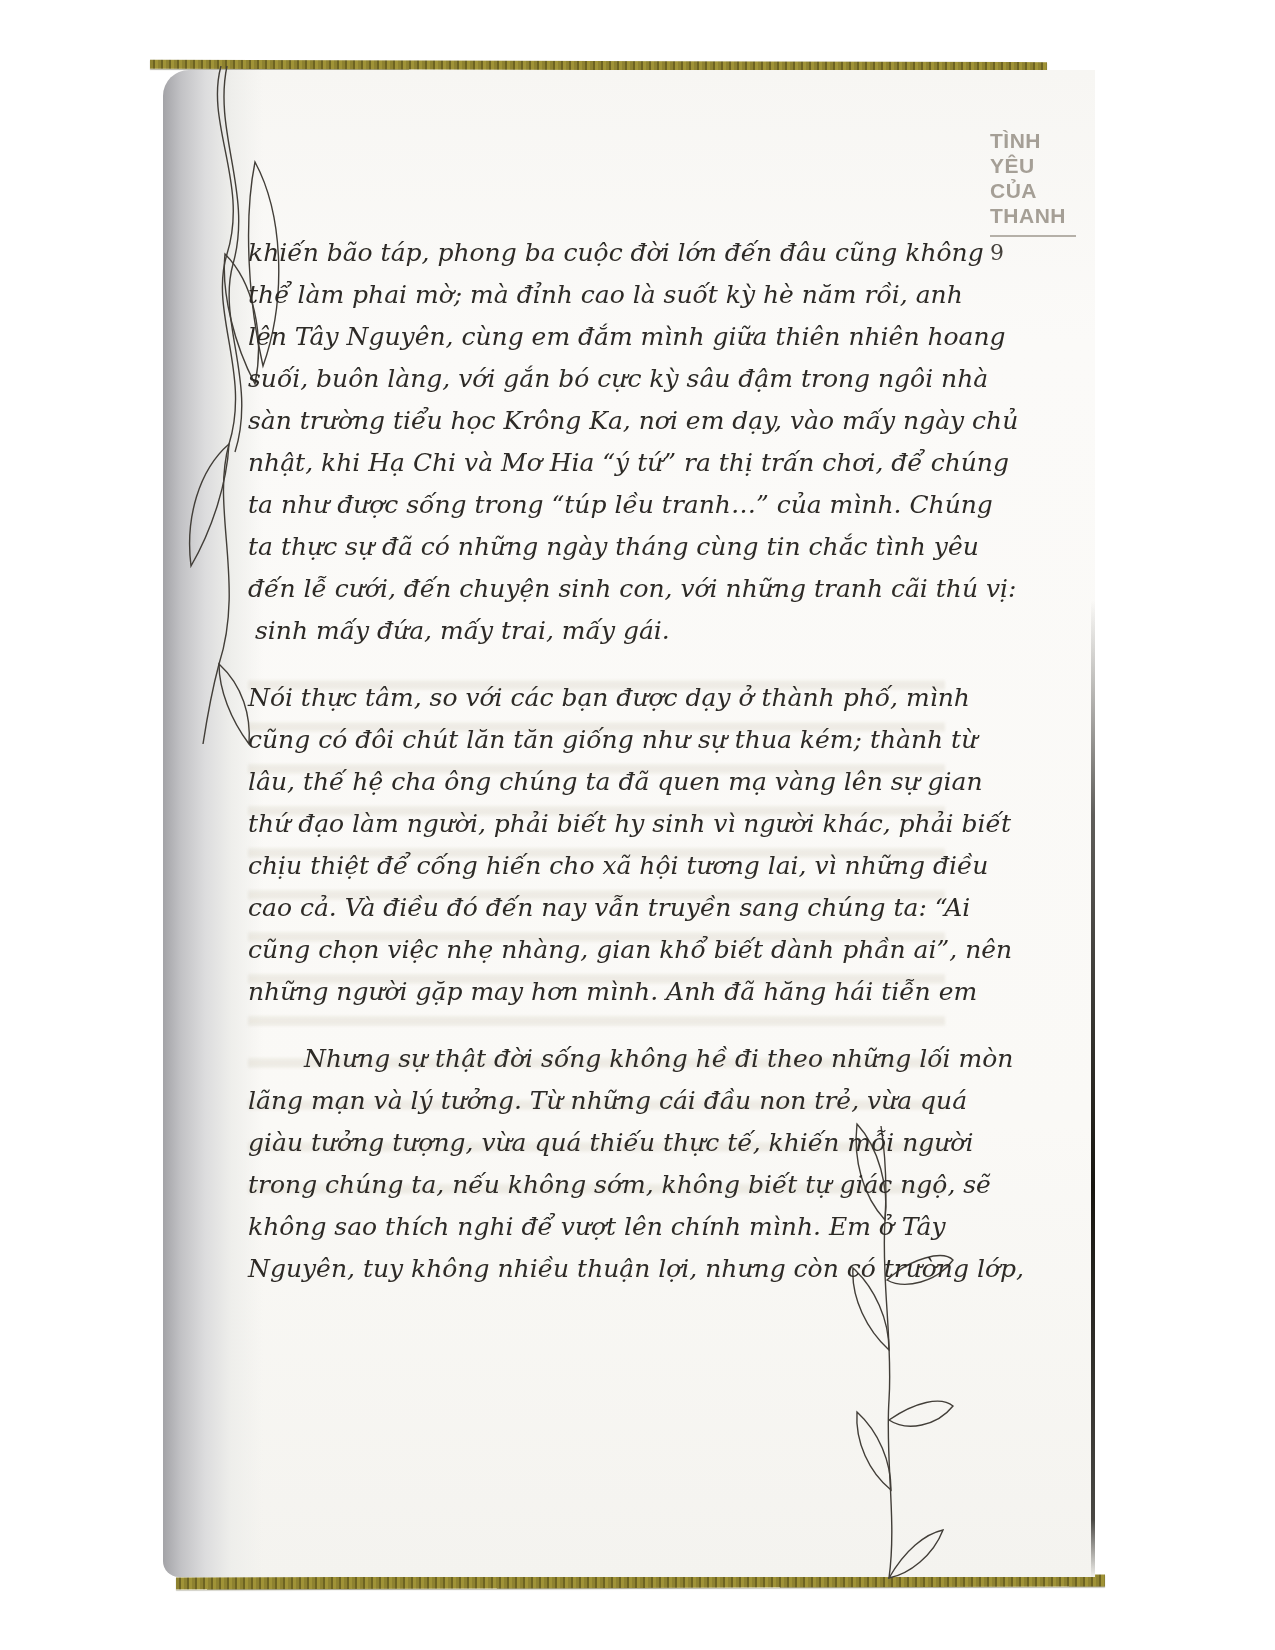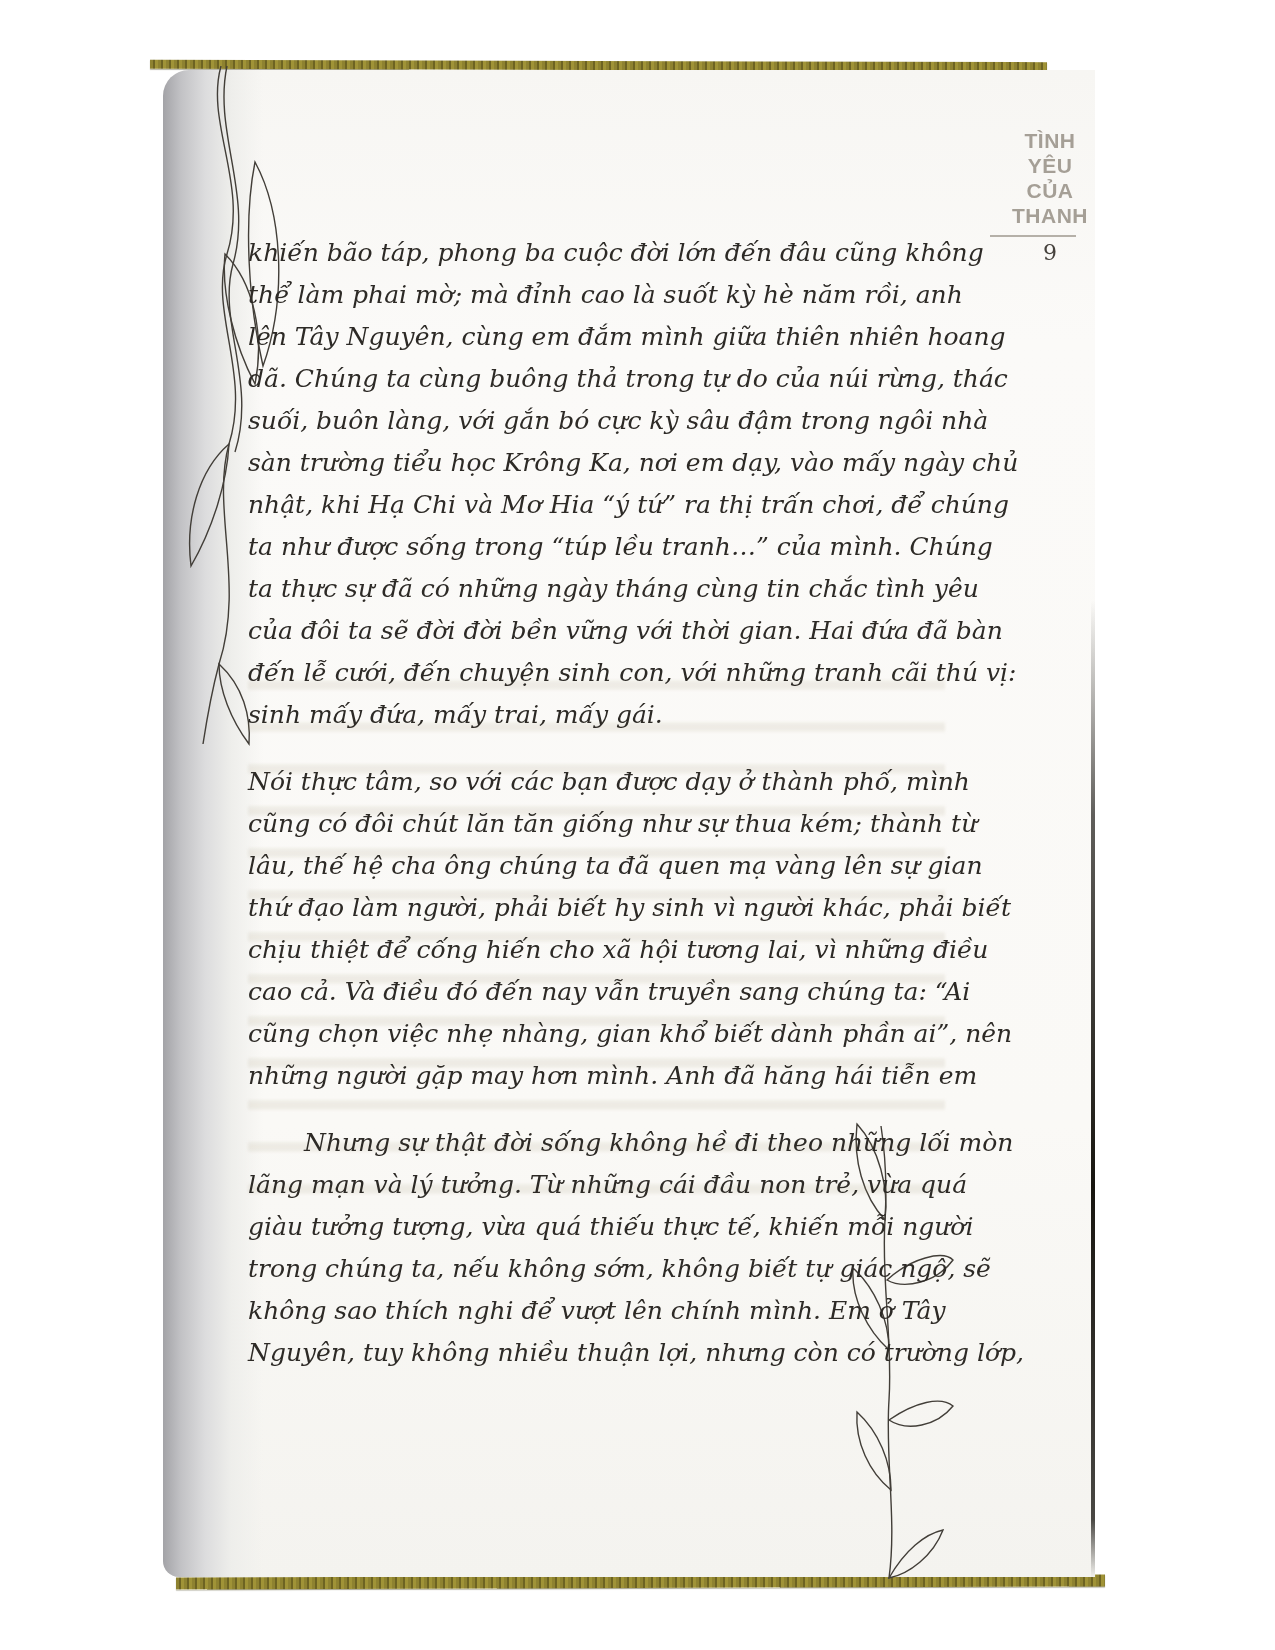--- a/index.html
+++ b/index.html
@@ -27,36 +27,36 @@
     border-top-left-radius:26px;border-bottom-left-radius:16px;
   }
   .right-edge{
     position:absolute;left:1091px;top:600px;width:4px;height:978px;
     background:linear-gradient(180deg,rgba(30,28,24,0) 0%,rgba(30,28,24,.7) 22%,#17150f 60%,rgba(30,28,24,.8) 94%,rgba(30,28,24,0) 100%);
   }
   
   .running-head{
     position:absolute;left:827px;top:58px;width:120px;
     color:#a59f96;font-family:"Liberation Sans",sans-serif;font-weight:bold;
-    font-size:21px;line-height:25px;letter-spacing:.5px;text-align:center;
+    font-size:21px;line-height:25px;letter-spacing:.5px;
   }
   .rt-rule{width:86px;height:2px;background:#b5b0a8;margin-top:7px;}
   .rt-page{font-family:"DejaVu Serif",serif;font-weight:normal;color:#45413c;
     font-size:22px;line-height:26px;margin-top:3px;letter-spacing:0;}
   
   .text-block{
     position:absolute;left:85px;top:150px;width:697px;
     color:#2d2a26;font-size:25px;font-style:italic;
   }
   .para{margin:0 0 12px 0;}
   .line{
     height:42px;line-height:42px;white-space:nowrap;
     text-align:justify;text-align-last:justify;
   }
-  .line.last{text-align-last:left;}
+  .line.last{text-align-last:left;margin-left:7px;}
   .line.indent{padding-left:56px;}
   
   .bleed{
     position:absolute;left:85px;top:585px;width:697px;height:565px;
     background:repeating-linear-gradient(180deg,
       rgba(0,0,0,0) 0 24px,
       rgba(158,144,110,.13) 27px 33px,
       rgba(0,0,0,0) 36px 42px);
     filter:blur(1.5px);
     pointer-events:none;
@@ -108,27 +108,25 @@
     <div class="rt-rule"></div>
     <div class="rt-page">9</div>
   </header>
 
   <main class="text-block">
     <p class="para">
       </p>
       <div class="line">khiến bão táp, phong ba cuộc đời lớn đến đâu cũng không</div>
       <div class="line">thể làm phai mờ; mà đỉnh cao là suốt kỳ hè năm rồi, anh</div>
       <div class="line">lên Tây Nguyên, cùng em đắm mình giữa thiên nhiên hoang</div>
-      <div class="line">dã. Chúng ta cùng buông thả trong tự do của núi rừng, thác</div>
       <div class="line">suối, buôn làng, với gắn bó cực kỳ sâu đậm trong ngôi nhà</div>
       <div class="line">sàn trường tiểu học Krông Ka, nơi em dạy, vào mấy ngày chủ</div>
       <div class="line">nhật, khi Hạ Chi và Mơ Hia “ý tứ” ra thị trấn chơi, để chúng</div>
       <div class="line">ta như được sống trong “túp lều tranh…” của mình. Chúng</div>
       <div class="line">ta thực sự đã có những ngày tháng cùng tin chắc tình yêu</div>
-      <div class="line">của đôi ta sẽ đời đời bền vững với thời gian. Hai đứa đã bàn</div>
       <div class="line">đến lễ cưới, đến chuyện sinh con, với những tranh cãi thú vị:</div>
       <div class="line last">sinh mấy đứa, mấy trai, mấy gái.</div>
     <p></p>
     <p class="para">
       </p>
       <div class="line">Nói thực tâm, so với các bạn được dạy ở thành phố, mình</div>
       <div class="line">cũng có đôi chút lăn tăn giống như sự thua kém; thành từ</div>
       <div class="line">lâu, thế hệ cha ông chúng ta đã quen mạ vàng lên sự gian</div>
       <div class="line">thứ đạo làm người, phải biết hy sinh vì người khác, phải biết</div>
       <div class="line">chịu thiệt để cống hiến cho xã hội tương lai, vì những điều</div>

